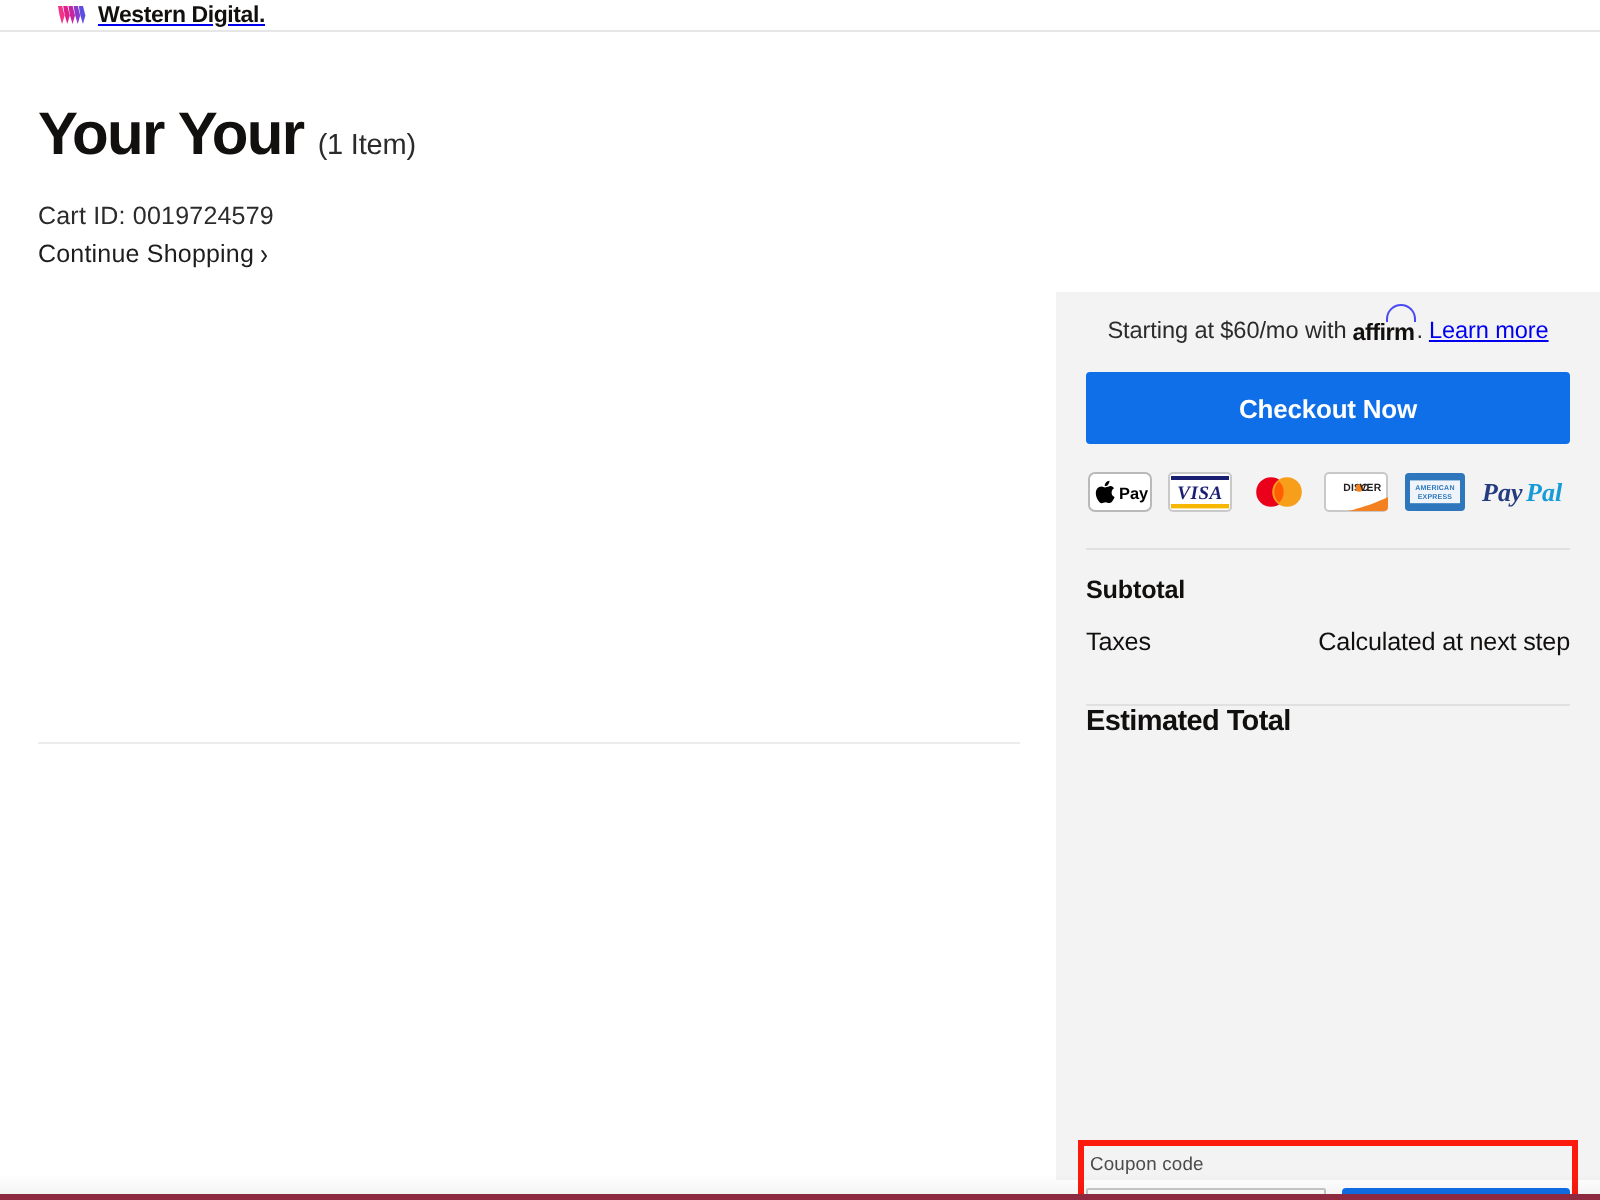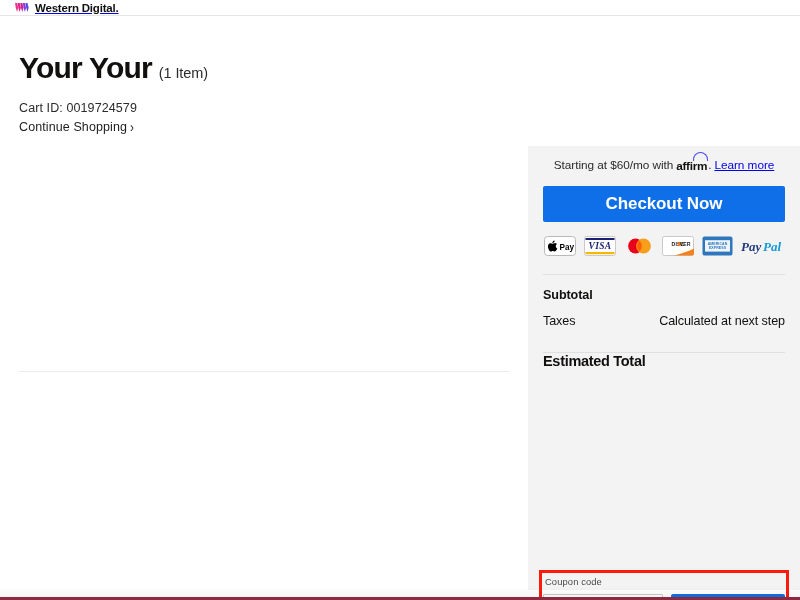--- a/index.html
+++ b/index.html
@@ -25,21 +25,21 @@
   
   .site-header {
     position: absolute;
     top: 0; left: 0;
     width: 800px;
     height: 16px;
     background: #ffffff;
     border-bottom: 1px solid #e6e6e6;
     display: flex;
     align-items: center;
-    padding-left: 15px;
+    padding-left: 29px;
   }
   .logo {
     display: flex;
     align-items: center;
     gap: 5px;
   }
   .logo-mark { display: block; }
   .logo-word {
     font-size: 11.5px;
     font-weight: 700;
@@ -156,21 +156,21 @@
   .checkout-btn {
     display: block;
     width: 242px;
     height: 36px;
     margin: 2px auto 0;
     background: #0f6fe8;
     border: none;
     border-radius: 2px;
     color: #ffffff;
     font-family: "Liberation Sans", sans-serif;
-    font-size: 17px;
+    font-size: 13px;
     font-weight: 700;
     letter-spacing: -0.1px;
     cursor: pointer;
   }
 
   
   .pay-row {
     display: flex;
     align-items: center;
     justify-content: center;

